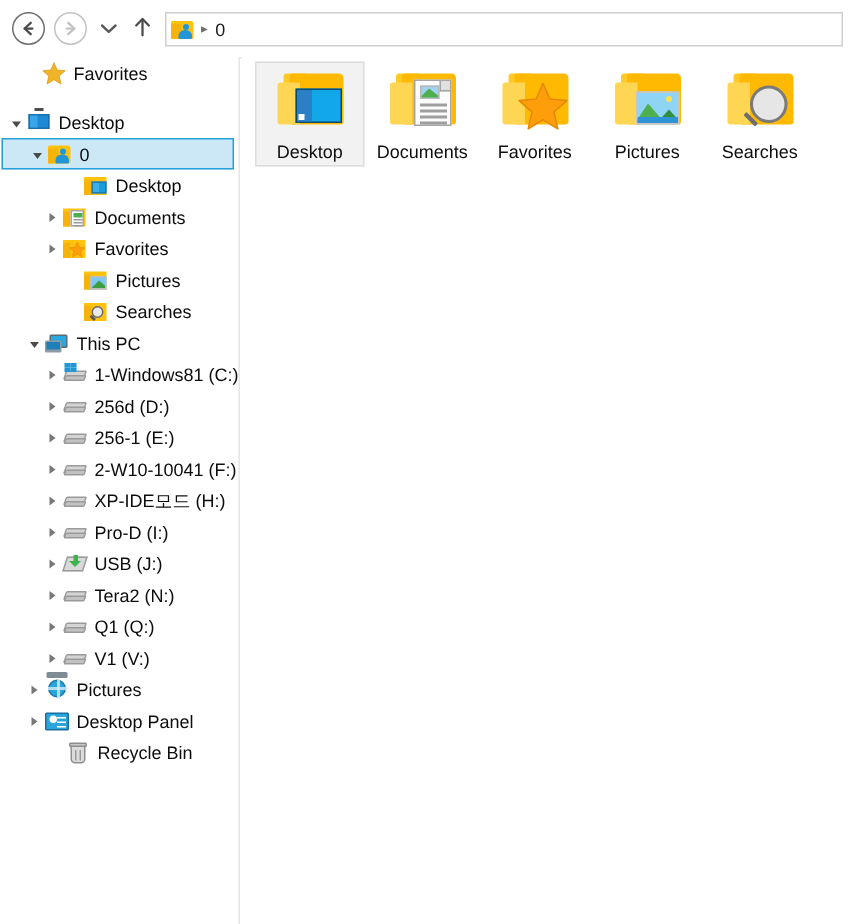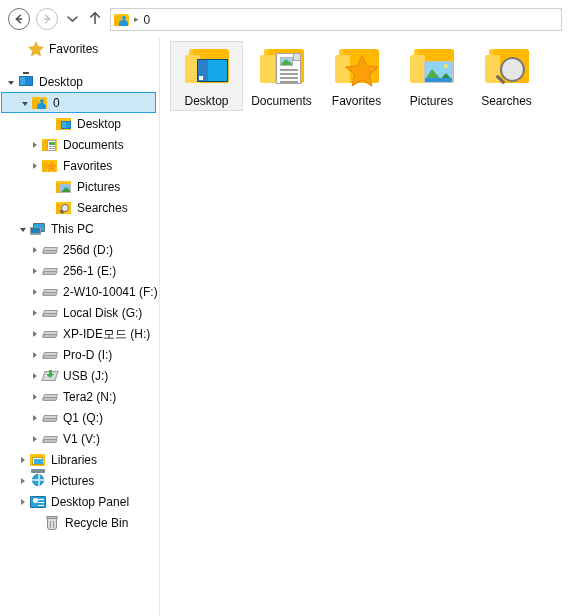--- a/index.html
+++ b/index.html
@@ -446,46 +446,51 @@
         <span class="tri-open"></span>
       </span>
       <span class="ico"><span class="pc"><span class="b1"></span><span class="b2"></span></span></span>
       <span class="lbl">This PC</span>
     </div>
     <div class="trow">
       <span style="width: 28px; flex: 0 0 auto;"></span>
       <span class="exp">
         <span class="tri-closed"></span>
       </span>
+      <span class="ico"><span class="drv"><span class="d1"></span><span class="d2"></span><span class="winflag">
+            <i></i>
+            <i></i>
+            <i></i>
+            <i></i>
+          </span></span></span>
+      <span class="lbl">1-Windows81 (C:)</span>
+    </div>
+    <div class="trow">
+      <span style="width: 28px; flex: 0 0 auto;"></span>
+      <span class="exp">
+        <span class="tri-closed"></span>
+      </span>
       <span class="ico"><span class="drv"><span class="d1"></span><span class="d2"></span></span></span>
       <span class="lbl">256d (D:)</span>
     </div>
     <div class="trow">
       <span style="width: 28px; flex: 0 0 auto;"></span>
       <span class="exp">
         <span class="tri-closed"></span>
       </span>
       <span class="ico"><span class="drv"><span class="d1"></span><span class="d2"></span></span></span>
       <span class="lbl">256-1 (E:)</span>
     </div>
     <div class="trow">
       <span style="width: 28px; flex: 0 0 auto;"></span>
       <span class="exp">
         <span class="tri-closed"></span>
       </span>
       <span class="ico"><span class="drv"><span class="d1"></span><span class="d2"></span></span></span>
       <span class="lbl">2-W10-10041 (F:)</span>
-    </div>
-    <div class="trow">
-      <span style="width: 28px; flex: 0 0 auto;"></span>
-      <span class="exp">
-        <span class="tri-closed"></span>
-      </span>
-      <span class="ico"><span class="drv"><span class="d1"></span><span class="d2"></span></span></span>
-      <span class="lbl">Local Disk (G:)</span>
     </div>
     <div class="trow">
       <span style="width: 28px; flex: 0 0 auto;"></span>
       <span class="exp">
         <span class="tri-closed"></span>
       </span>
       <span class="ico"><span class="drv"><span class="d1"></span><span class="d2"></span></span></span>
       <span class="lbl">XP-IDE모드 (H:)</span>
     </div>
     <div class="trow">
@@ -523,28 +528,20 @@
       <span class="ico"><span class="drv"><span class="d1"></span><span class="d2"></span></span></span>
       <span class="lbl">Q1 (Q:)</span>
     </div>
     <div class="trow">
       <span style="width: 28px; flex: 0 0 auto;"></span>
       <span class="exp">
         <span class="tri-closed"></span>
       </span>
       <span class="ico"><span class="drv"><span class="d1"></span><span class="d2"></span></span></span>
       <span class="lbl">V1 (V:)</span>
-    </div>
-    <div class="trow">
-      <span style="width: 16px; flex: 0 0 auto;"></span>
-      <span class="exp">
-        <span class="tri-closed"></span>
-      </span>
-      <span class="ico"><span class="lib"><span class="bk"></span><span class="in"></span></span></span>
-      <span class="lbl">Libraries</span>
     </div>
     <div class="trow">
       <span style="width: 16px; flex: 0 0 auto;"></span>
       <span class="exp">
         <span class="tri-closed"></span>
       </span>
       <span class="ico"><span class="net"><span class="globe"></span><span class="base"></span></span></span>
       <span class="lbl">Pictures</span>
     </div>
     <div class="trow">

